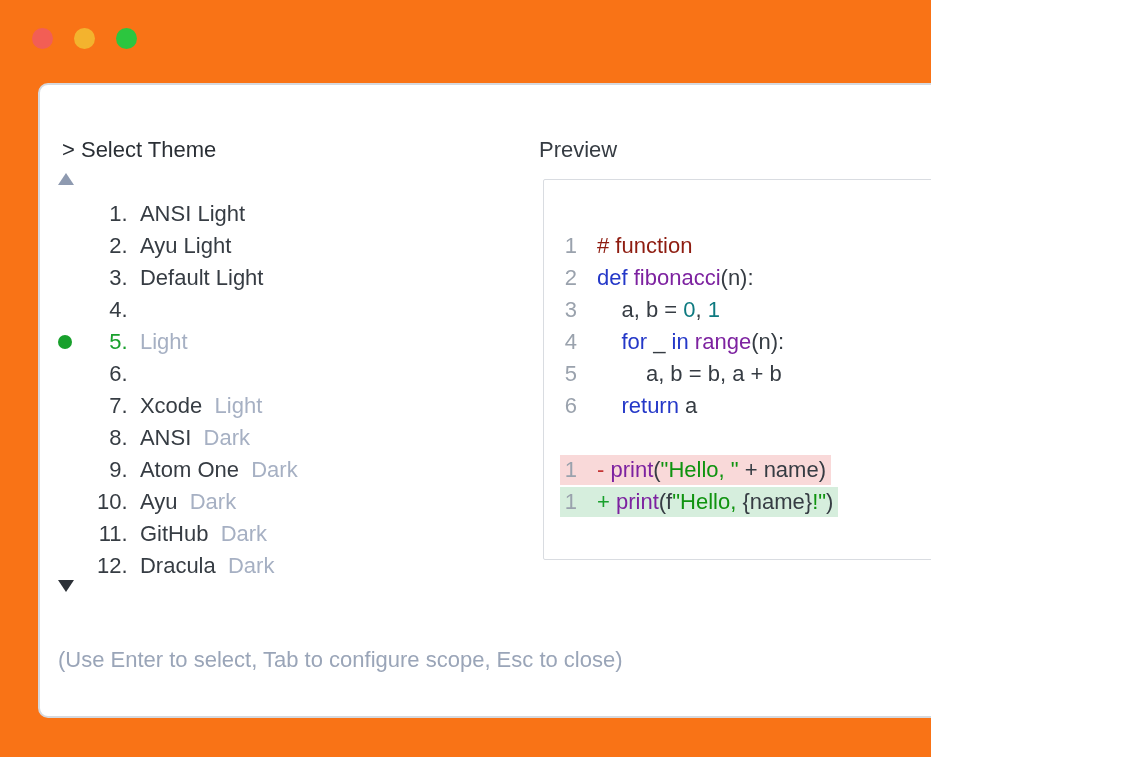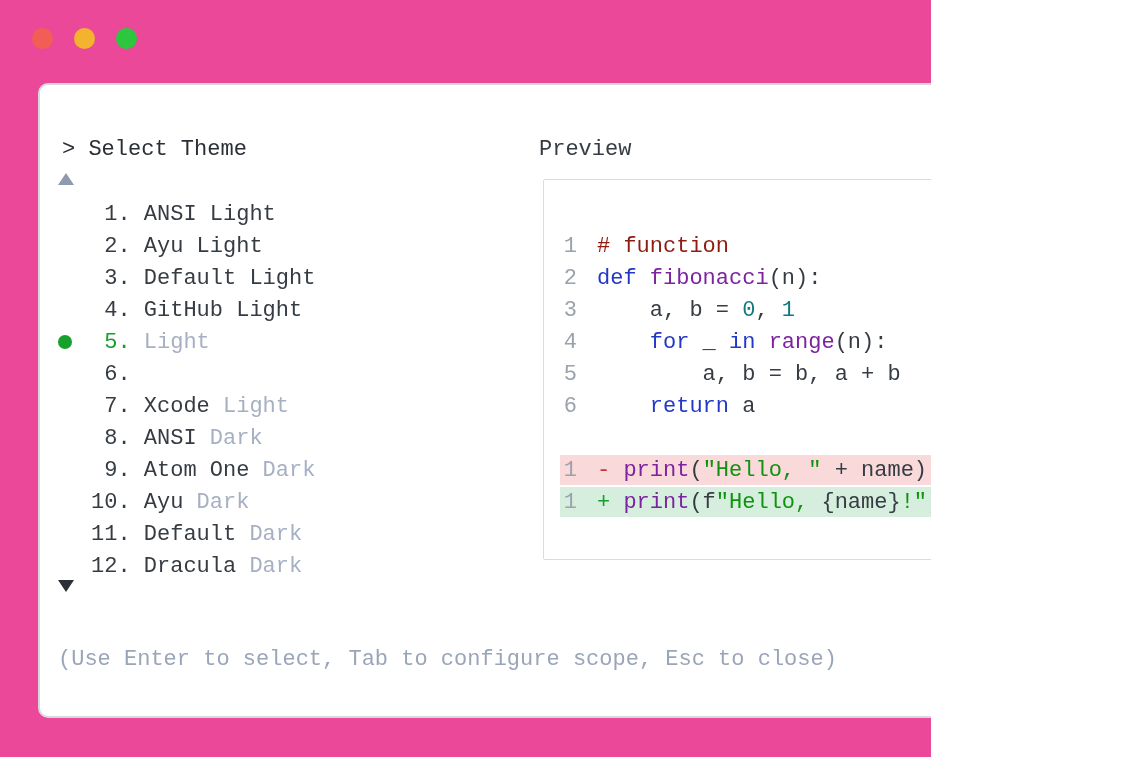--- a/index.html
+++ b/index.html
@@ -1,20 +1,20 @@
 <!DOCTYPE html>
 <html style="--text-dark: #363c43; --prompt-text: #2a2f35; --text-muted: #a6b0c3; --help-text: #9aa5b8; --line-number: #9aa2ad; --arrow-up: #8e9ab0; --arrow-down: #2c3137; --selected-green: #18a02c; --keyword-blue: #2438c8; --function-purple: #7d22a0; --comment-red: #8e1c10; --number-teal: #0e7a80; --string-green: #0f930f; --diff-minus: #c43434; --diff-plus: #18a02c; --diff-del-bg: #f9d9d9; --diff-add-bg: #d6eedd; --panel-border: #d5d9df; --preview-border: #d9dce1; --panel-bg: #ffffff;"><head>
 <meta charset="utf-8">
 <style>
   html,body{margin:0;padding:0;background:#ffffff;}
   .stage{
     position:relative;
     width:931px;height:757px;
-    background:#ec4899;
-    font-family:Liberation Mono, monospace;
+    background:#f97316;
+    font-family:Liberation Sans, sans-serif;
     font-size:22px;
     color:var(--text-dark);
     overflow:hidden;
   }
   
   .traffic{position:absolute;left:32px;top:28px;display:flex;gap:21px;}
   .traffic .dot{width:21px;height:21px;border-radius:50%;}
   
   .panel{
     position:absolute;left:38px;top:83px;width:1052px;height:635px;
@@ -87,28 +87,28 @@
     <div class="prompt">&gt; Select Theme</div>
 
     <div class="scroll-btn scroll-up">
       <i class="tri-up"></i>
     </div>
 
     <div class="list" id="theme-list">
         <div class="item"><span class="bullet"></span><span class="num">1.</span><span class="name">ANSI Light</span><span class="variant"></span></div>
         <div class="item"><span class="bullet"></span><span class="num">2.</span><span class="name">Ayu Light</span><span class="variant"></span></div>
         <div class="item"><span class="bullet"></span><span class="num">3.</span><span class="name">Default Light</span><span class="variant"></span></div>
-        <div class="item"><span class="bullet"></span><span class="num">4.</span><span class="name">GitHub Light</span><span class="variant"></span></div>
+        <div class="item"><span class="bullet"></span><span class="num">4.</span><span class="variant"></span></div>
         <div class="item selected"><span class="bullet"><i></i></span><span class="num">5.</span><span class="variant">Light</span></div>
         <div class="item"><span class="bullet"></span><span class="num">6.</span><span class="variant"></span></div>
         <div class="item"><span class="bullet"></span><span class="num">7.</span><span class="name">Xcode</span><span class="variant">Light</span></div>
         <div class="item"><span class="bullet"></span><span class="num">8.</span><span class="name">ANSI</span><span class="variant">Dark</span></div>
         <div class="item"><span class="bullet"></span><span class="num">9.</span><span class="name">Atom One</span><span class="variant">Dark</span></div>
         <div class="item"><span class="bullet"></span><span class="num">10.</span><span class="name">Ayu</span><span class="variant">Dark</span></div>
-        <div class="item"><span class="bullet"></span><span class="num">11.</span><span class="name">Default</span><span class="variant">Dark</span></div>
+        <div class="item"><span class="bullet"></span><span class="num">11.</span><span class="name">GitHub</span><span class="variant">Dark</span></div>
         <div class="item"><span class="bullet"></span><span class="num">12.</span><span class="name">Dracula</span><span class="variant">Dark</span></div>
       </div>
 
     <div class="scroll-btn scroll-down">
       <i class="tri-down"></i>
     </div>
 
     <div class="help">(Use Enter to select, Tab to configure scope, Esc to close)</div>
 
     <div class="preview-label">Preview</div>

